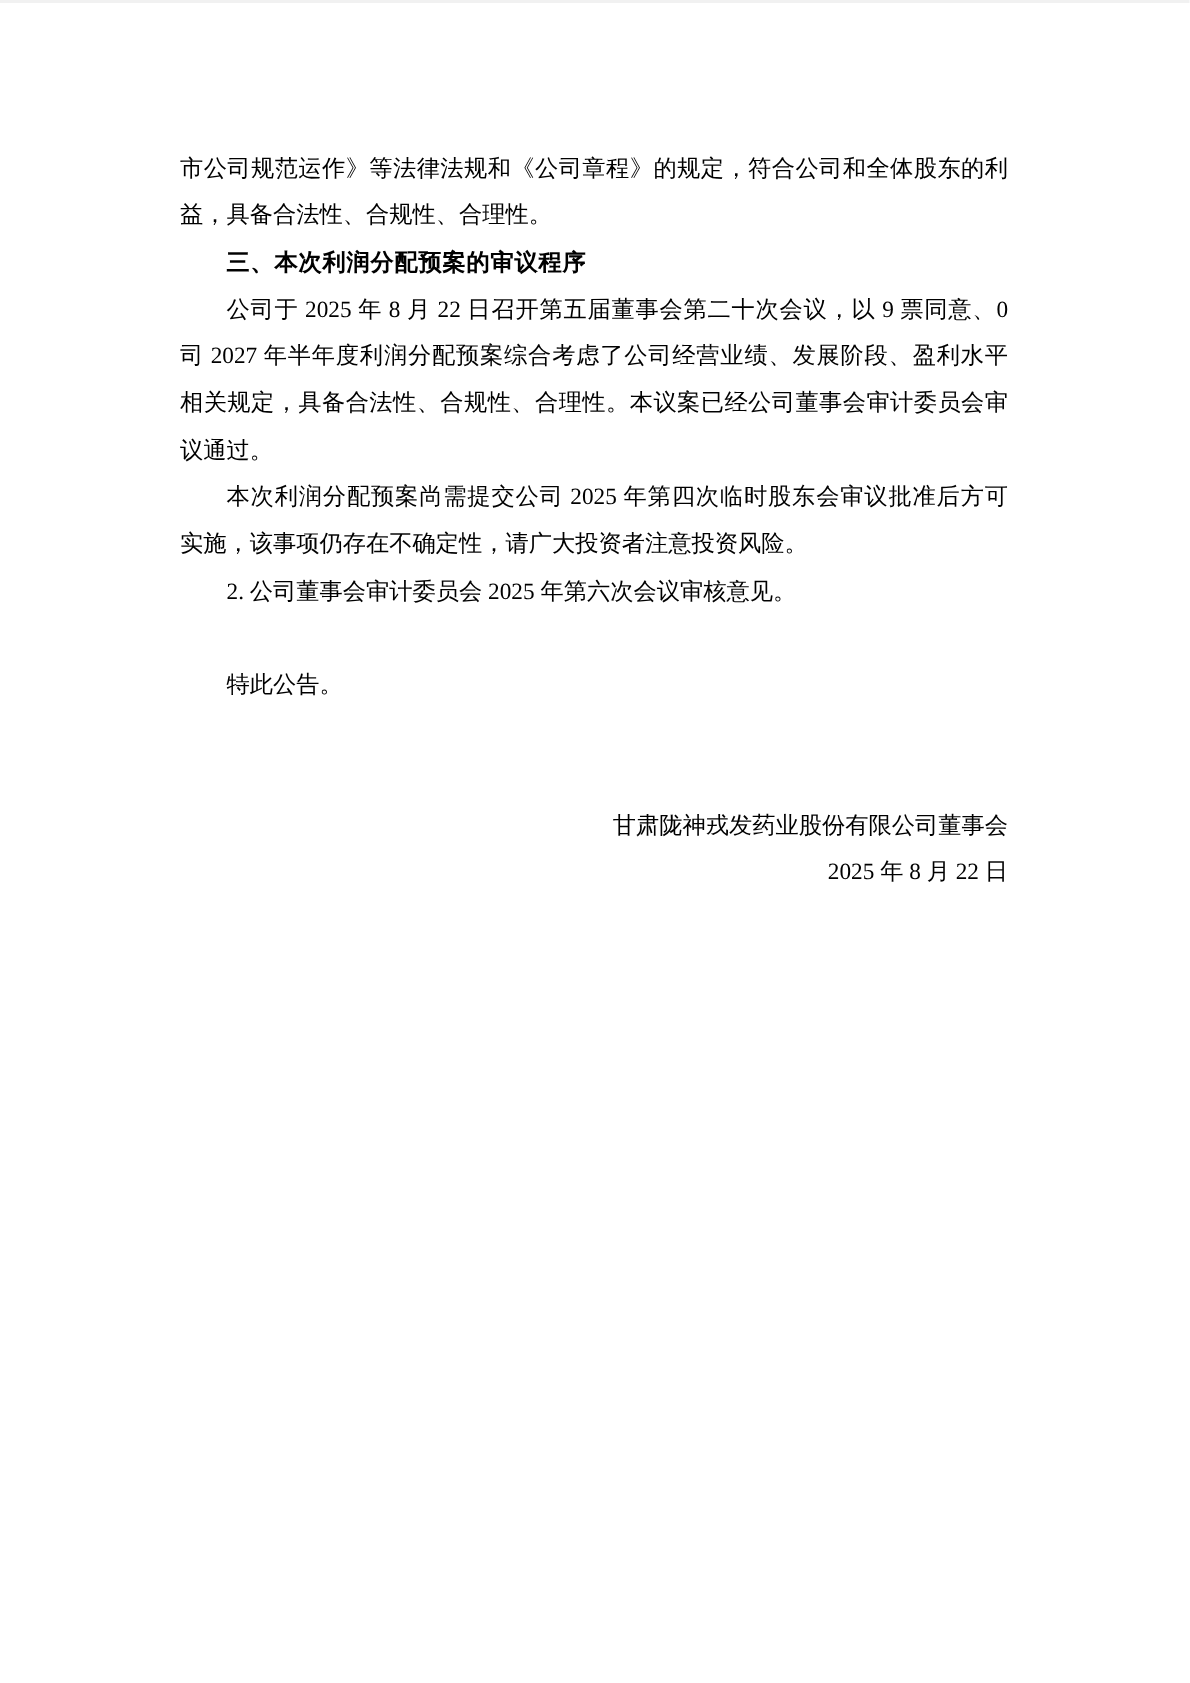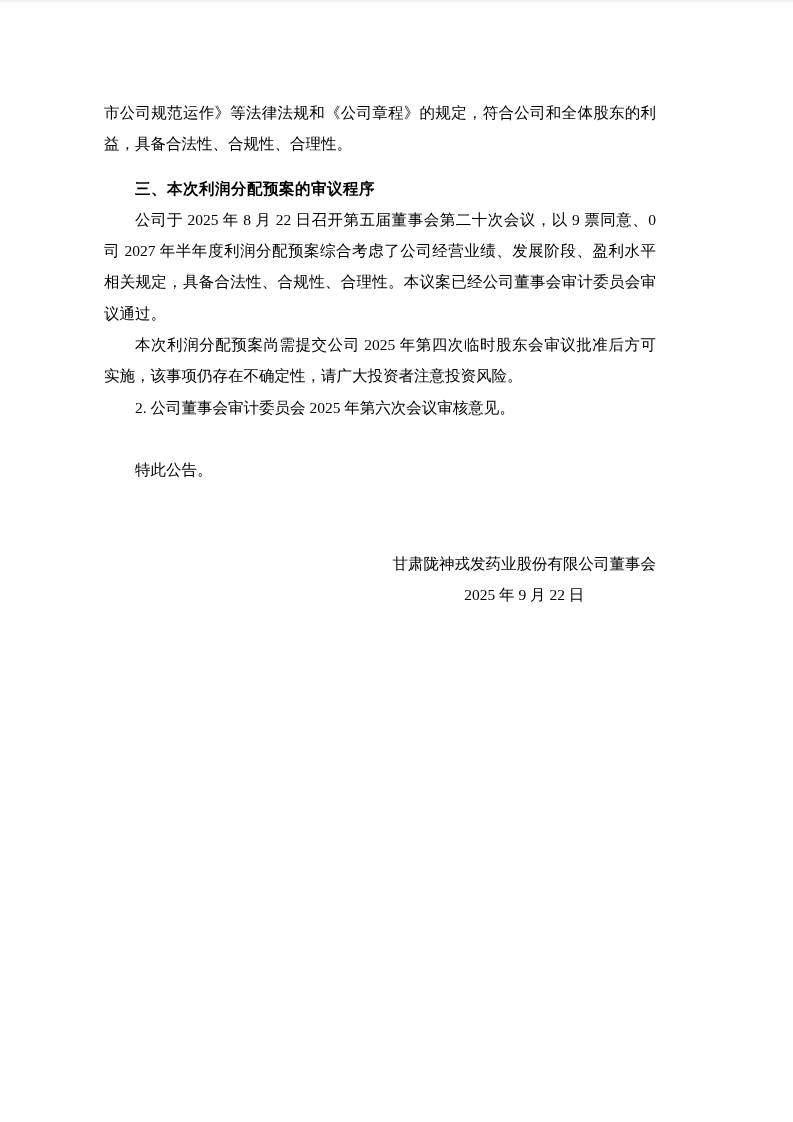--- a/index.html
+++ b/index.html
@@ -13,60 +13,59 @@
     color: #000000;
   }
   .top-edge {
     position: absolute;
     top: 0; left: 0; right: 0;
     height: 2px;
     background: #f1f1f1;
   }
   .doc {
     position: absolute;
-    left: 104px;
+    left: 120px;
     top: 97px;
     width: 552px;
     font-size: 15.5px;
     line-height: 31.3px;
   }
   .line {
     min-height: 31.3px;
     white-space: normal;
   }
   .fill {
     text-align: justify;
     text-align-last: justify;
     text-justify: inter-character;
   }
   .indent { text-indent: 31px; }
   .heading {
     font-family: "Liberation Sans", "DejaVu Sans", sans-serif;
     font-weight: 700;
     text-indent: 31px;
     letter-spacing: 0.5px;
-    margin-top: 13px;
   }
   .spacer { width: 100%; }
   .sig-wrap { text-align: right; }
-  .sig-inner { display: inline-block; text-align: center; }
+  .sig-inner { display: inline-block; }
   .sig-company { white-space: nowrap; }
 </style>
 </head>
 <body>
 
 <div class="top-edge"></div>
 <div class="doc">
     <div class="line fill">市公司规范运作》等法律法规和《公司章程》的规定，符合公司和全体股东的利</div>
     <div class="line">益，具备合法性、合规性、合理性。</div>
     <div class="line heading">三、本次利润分配预案的审议程序</div>
     <div class="line fill indent">公司于 2025 年 8 月 22 日召开第五届董事会第二十次会议，以 9 票同意、0</div>
     <div class="line fill">司 2027 年半年度利润分配预案综合考虑了公司经营业绩、发展阶段、盈利水平</div>
     <div class="line fill">相关规定，具备合法性、合规性、合理性。本议案已经公司董事会审计委员会审</div>
     <div class="line">议通过。</div>
     <div class="line fill indent">本次利润分配预案尚需提交公司 2025 年第四次临时股东会审议批准后方可</div>
     <div class="line">实施，该事项仍存在不确定性，请广大投资者注意投资风险。</div>
     <div class="line indent">2. 公司董事会审计委员会 2025 年第六次会议审核意见。</div>
     <div class="spacer" style="height: 31.3px;"></div>
     <div class="line indent">特此公告。</div>
     <div class="spacer" style="height: 62.6px;"></div>
-    <div class="sig-wrap"><div class="sig-inner"><div class="line sig-company">甘肃陇神戎发药业股份有限公司董事会</div><div class="line sig-date">2025 年 9 月 22 日</div></div></div>
+    <div class="sig-wrap"><div class="sig-inner"><div class="line sig-company">甘肃陇神戎发药业股份有限公司董事会</div><div class="line sig-date">2025 年 8 月 22 日</div></div></div>
   </div>
 
 </body></html>

